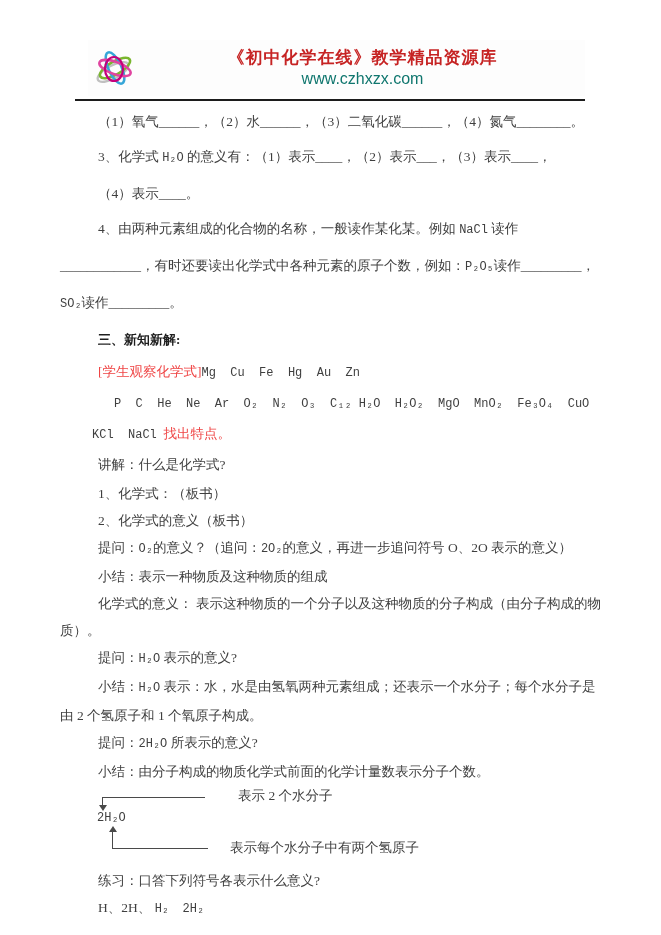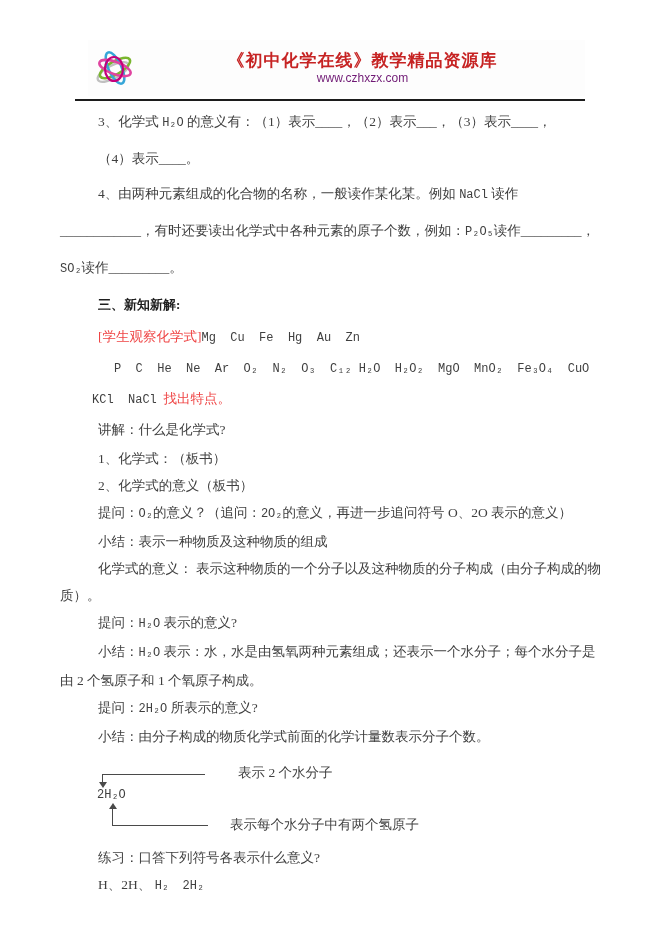--- a/index.html
+++ b/index.html
@@ -13,41 +13,41 @@
   
   .header-wrap{
     position:absolute;left:88px;top:40px;width:497px;height:56px;
     background:#fdfdfd;display:flex;align-items:center;
   }
   .logo{width:50px;height:52px;flex:0 0 50px;margin-left:2px;}
   .header-text{flex:1;text-align:center;line-height:1.25;}
   .header-title{
     color:#c62323;font-weight:bold;font-size:17px;letter-spacing:1px;
   }
-  .header-url{color:#701a75;font-size:12px;font-family:"Liberation Sans",sans-serif;}
+  .header-url{color:#0f766e;font-size:16px;font-family:"Liberation Sans",sans-serif;}
   .rule{
     position:absolute;left:75px;top:99px;width:510px;height:0;
     border-top:2px solid #1c1c1c;
   }
 
   
   .content{position:absolute;left:60px;top:104px;width:543px;}
   .para{margin:0;}
   .sec-a{line-height:35px;}
   .sec-b{line-height:30px;}
   .sec-c{line-height:27px;}
   .ind{text-indent:38px;}
   .ind2{text-indent:22px;margin-left:32px;}
   .bold{font-weight:bold;color:#1e1e1e;font-size:13px;}
   .pre{white-space:pre-wrap;}
   .mono{font-family:"Liberation Mono","DejaVu Sans Mono",monospace;font-size:12px;}
   .light{color:#ef4444;}
 
   
-  .diagram{position:relative;height:72px;margin:16px 0 6px 0;}
+  .diagram{position:relative;height:72px;margin:4px 0 6px 0;}
   .d-topline{position:absolute;left:42px;top:8px;width:103px;border-top:1px solid #4a4a4a;}
   .d-downstem{position:absolute;left:42px;top:8px;height:8px;border-left:1px solid #4a4a4a;}
   .d-downhead{position:absolute;left:39px;top:16px;width:0;height:0;
     border-left:4px solid transparent;border-right:4px solid transparent;border-top:6px solid #4a4a4a;}
   .d-toplabel{position:absolute;left:178px;top:-3px;line-height:20px;}
   .d-formula{position:absolute;left:37px;top:21px;line-height:16px;}
   .d-uphead{position:absolute;left:49px;top:37px;width:0;height:0;
     border-left:4px solid transparent;border-right:4px solid transparent;border-bottom:6px solid #4a4a4a;}
   .d-upstem{position:absolute;left:52px;top:42px;height:17px;border-left:1px solid #4a4a4a;}
   .d-bottomline{position:absolute;left:52px;top:59px;width:96px;border-top:1px solid #4a4a4a;}
@@ -70,20 +70,21 @@
     <div class="header-text">
       <div class="header-title">《初中化学在线》教学精品资源库</div>
       <div class="header-url">www.czhxzx.com</div>
     </div>
   </div>
 
   <div class="rule"></div>
 
   <div class="content">
     <div id="paras-before">
+        <p class="para sec-a ind"><span class="">（1）氧气______，（2）水______，（3）二氧化碳______，（4）氮气________。</span></p>
         <p class="para sec-a ind"><span class="">3、化学式 </span><span class="mono ">H₂O</span><span class=""> 的意义有：（1）表示____，（2）表示___，（3）表示____，</span></p>
         <p class="para sec-a ind"><span class="">（4）表示____。</span></p>
         <p class="para sec-a ind"><span class="">4、由两种元素组成的化合物的名称，一般读作某化某。例如 </span><span class="mono ">NaCl</span><span class=""> 读作____________，有时还要读出化学式中各种元素的原子个数，例如：</span><span class="mono ">P₂O₅</span><span class="">读作_________，</span><span class="mono ">SO₂</span><span class="">读作_________。</span></p>
         <p class="para sec-a ind bold"><span class="">三、新知新解:</span></p>
         <p class="para sec-b ind pre"><span class="light">[学生观察化学式]</span><span class="mono ">Mg  Cu  Fe  Hg  Au  Zn</span></p>
         <p class="para sec-b ind2 pre"><span class="mono ">P  C  He  Ne  Ar  O₂  N₂  O₃  C₁₂ H₂O  H₂O₂  MgO  MnO₂  Fe₃O₄  CuO  KCl  NaCl</span><span class="light">  找出特点。</span></p>
         <p class="para sec-b ind"><span class="">讲解：什么是化学式?</span></p>
         <p class="para sec-c ind"><span class="">1、化学式：（板书）</span></p>
         <p class="para sec-c ind"><span class="">2、化学式的意义（板书）</span></p>
         <p class="para sec-c ind"><span class="">提问：</span><span class="mono ">O₂</span><span class="">的意义？（追问：</span><span class="mono ">2O₂</span><span class="">的意义，再进一步追问符号 O、2O 表示的意义）</span></p>

